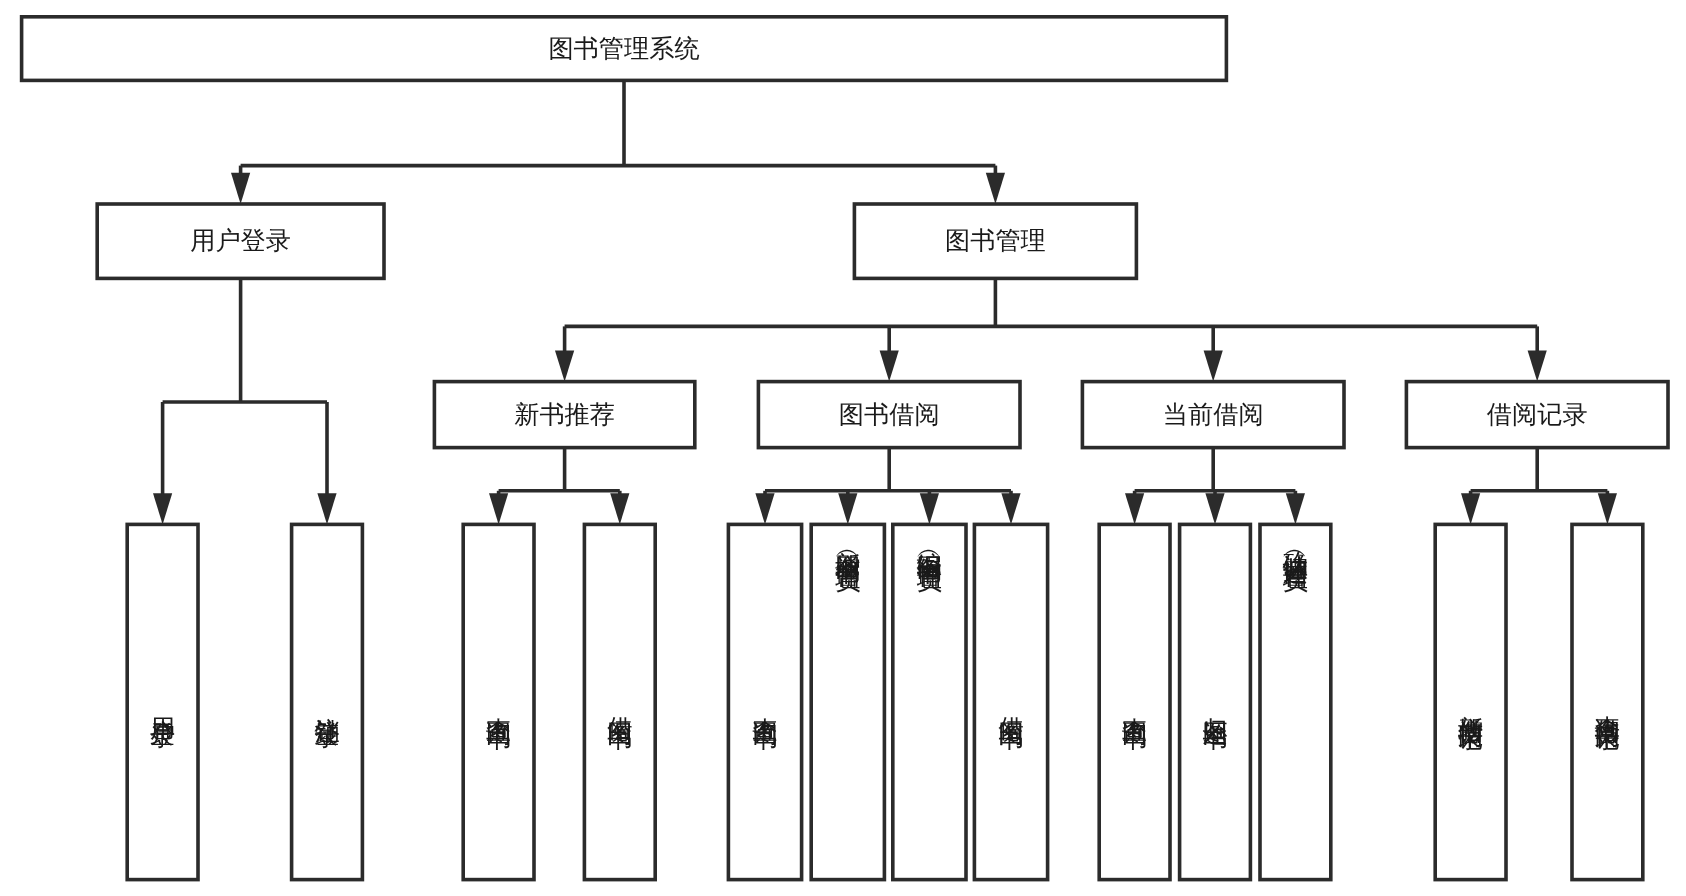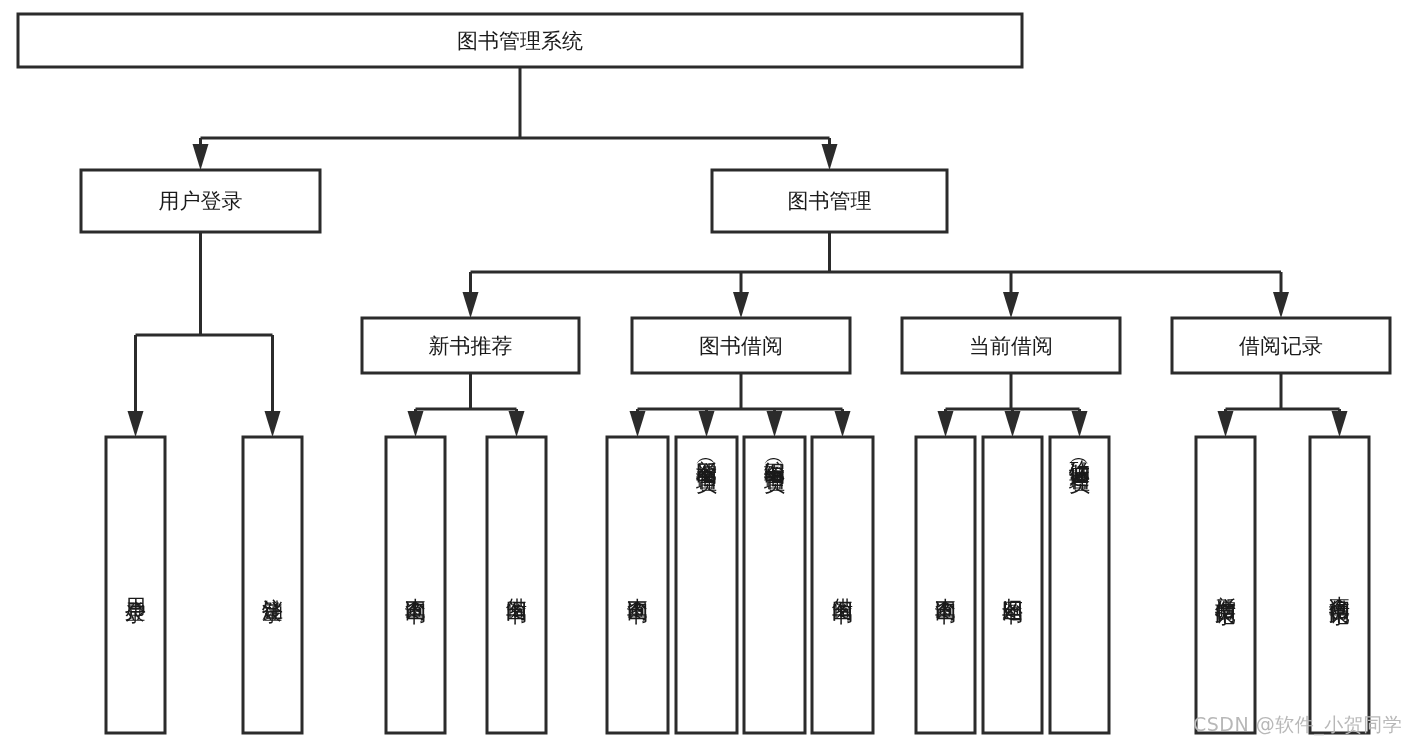--- a/index.html
+++ b/index.html
@@ -175,15 +175,14 @@
       <div class="node-label-v" style="left: 676px; top: 443px; width: 61px; height: 284px; display: flex; align-items: center; justify-content: flex-start;">新增图书（管理员）</div>
       <div class="node-label-v" style="left: 744px; top: 443px; width: 61px; height: 284px; display: flex; align-items: center; justify-content: flex-start;">编辑图书（管理员）</div>
       <div class="node-label-v" style="left: 812px; top: 443px; width: 61px; height: 284px; display: flex; align-items: center; justify-content: center;">借阅图书</div>
       <div class="node-label-v" style="left: 916px; top: 443px; width: 59px; height: 284px; display: flex; align-items: center; justify-content: center;">查询图书</div>
       <div class="node-label-v" style="left: 983px; top: 443px; width: 59px; height: 284px; display: flex; align-items: center; justify-content: center;">归还图书</div>
       <div class="node-label-v" style="left: 1050px; top: 443px; width: 59px; height: 284px; display: flex; align-items: center; justify-content: flex-start;">确认归还（管理员）</div>
       <div class="node-label-v" style="left: 1196px; top: 443px; width: 59px; height: 284px; display: flex; align-items: center; justify-content: center;">新增借阅记录</div>
       <div class="node-label-v" style="left: 1310px; top: 443px; width: 59px; height: 284px; display: flex; align-items: center; justify-content: center;">查询借阅记录</div>
     </div>
 
-  <div class="watermark" style="left: 1193px; top: 712px;">CSDN @软件_小贺同学</div>
 
 </div>
 
 </body></html>

